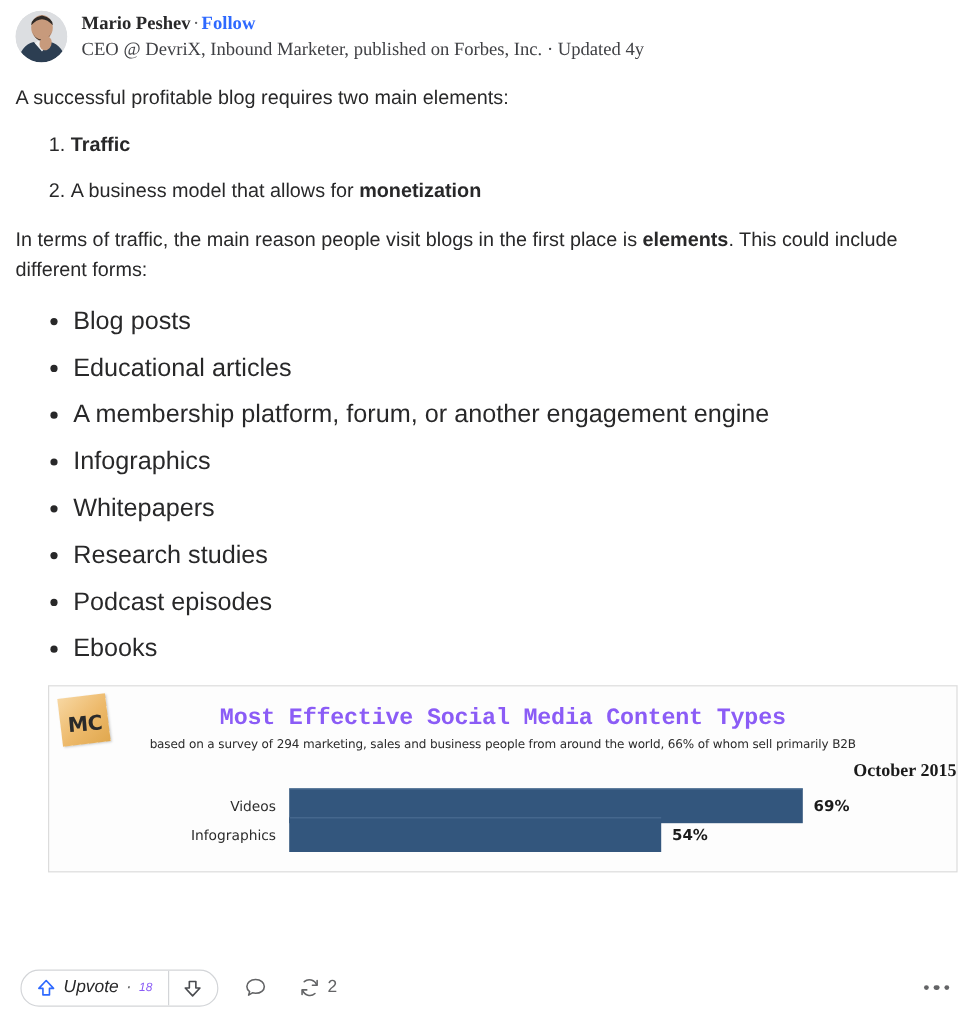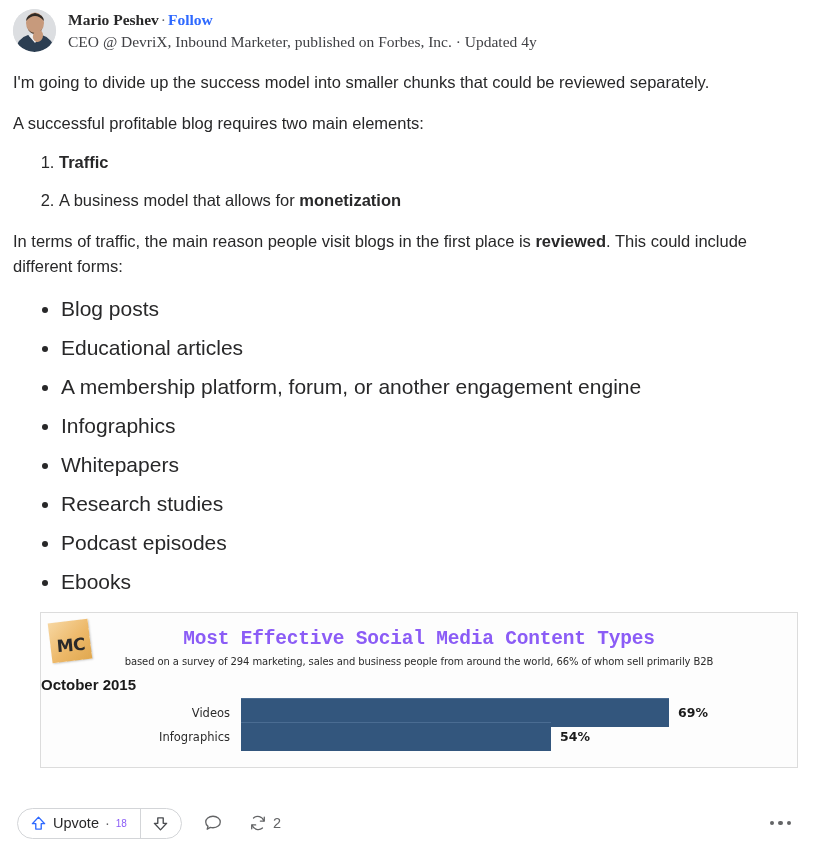--- a/index.html
+++ b/index.html
@@ -154,22 +154,22 @@
   }
   .ig-subtitle {
     text-align: center;
     font-family: "DejaVu Sans", sans-serif;
     font-size: 10px;
     color: #2b2b2b;
     margin-top: 6px;
     letter-spacing: -0.1px;
   }
   .ig-period {
-    text-align: left;
-    font-family: Liberation Sans, sans-serif;
+    text-align: right;
+    font-family: Liberation Serif, serif;
     font-weight: bold;
     font-size: 15px;
     color: #1b1b1b;
     margin-top: 9px;
   }
   .ig-chart {
     margin-top: 10px;
   }
   .ig-row {
     display: flex;
@@ -218,20 +218,21 @@
     padding: 0 18px 0 17px;
   }
   .vote-pill {
     display: flex;
     align-items: stretch;
     height: 31px;
     border: 1px solid #d3d5d8;
     border-radius: 17px;
     overflow: hidden;
     background: #fff;
+    font-style: italic;
   }
   .upvote-btn {
     display: flex;
     align-items: center;
     gap: 6px;
     padding: 0 13px 0 12px;
     cursor: pointer;
     border-right: 1px solid #d3d5d8;
   }
   .upvote-label {
@@ -305,30 +306,29 @@
     <div class="author-text">
       <div class="author-line1">
         <span class="author-name">Mario Peshev</span><span class="dot-sep">·</span><span class="follow-link">Follow</span>
       </div>
       <div class="author-credential">CEO @ DevriX, Inbound Marketer, published on Forbes, Inc. · Updated 4y</div>
     </div>
   </div>
 
   <div class="content">
 
-    <p>I'm going to divide up the success model into smaller chunks that could be reviewed separately.</p>
 
     <p>A successful profitable blog requires two main elements:</p>
 
     <ol class="numbered">
       <li><b>Traffic</b></li>
       <li><span>A business model that allows for </span><b>monetization</b></li>
     </ol>
 
-    <p><span>In terms of traffic, the main reason people visit blogs in the first place is </span><b>reviewed</b><span>. This could include different forms:</span></p>
+    <p><span>In terms of traffic, the main reason people visit blogs in the first place is </span><b>elements</b><span>. This could include different forms:</span></p>
 
     <ul class="bulleted">
       <li>Blog posts</li>
       <li>Educational articles</li>
       <li>A membership platform, forum, or another engagement engine</li>
       <li>Infographics</li>
       <li>Whitepapers</li>
       <li>Research studies</li>
       <li>Podcast episodes</li>
       <li>Ebooks</li>

